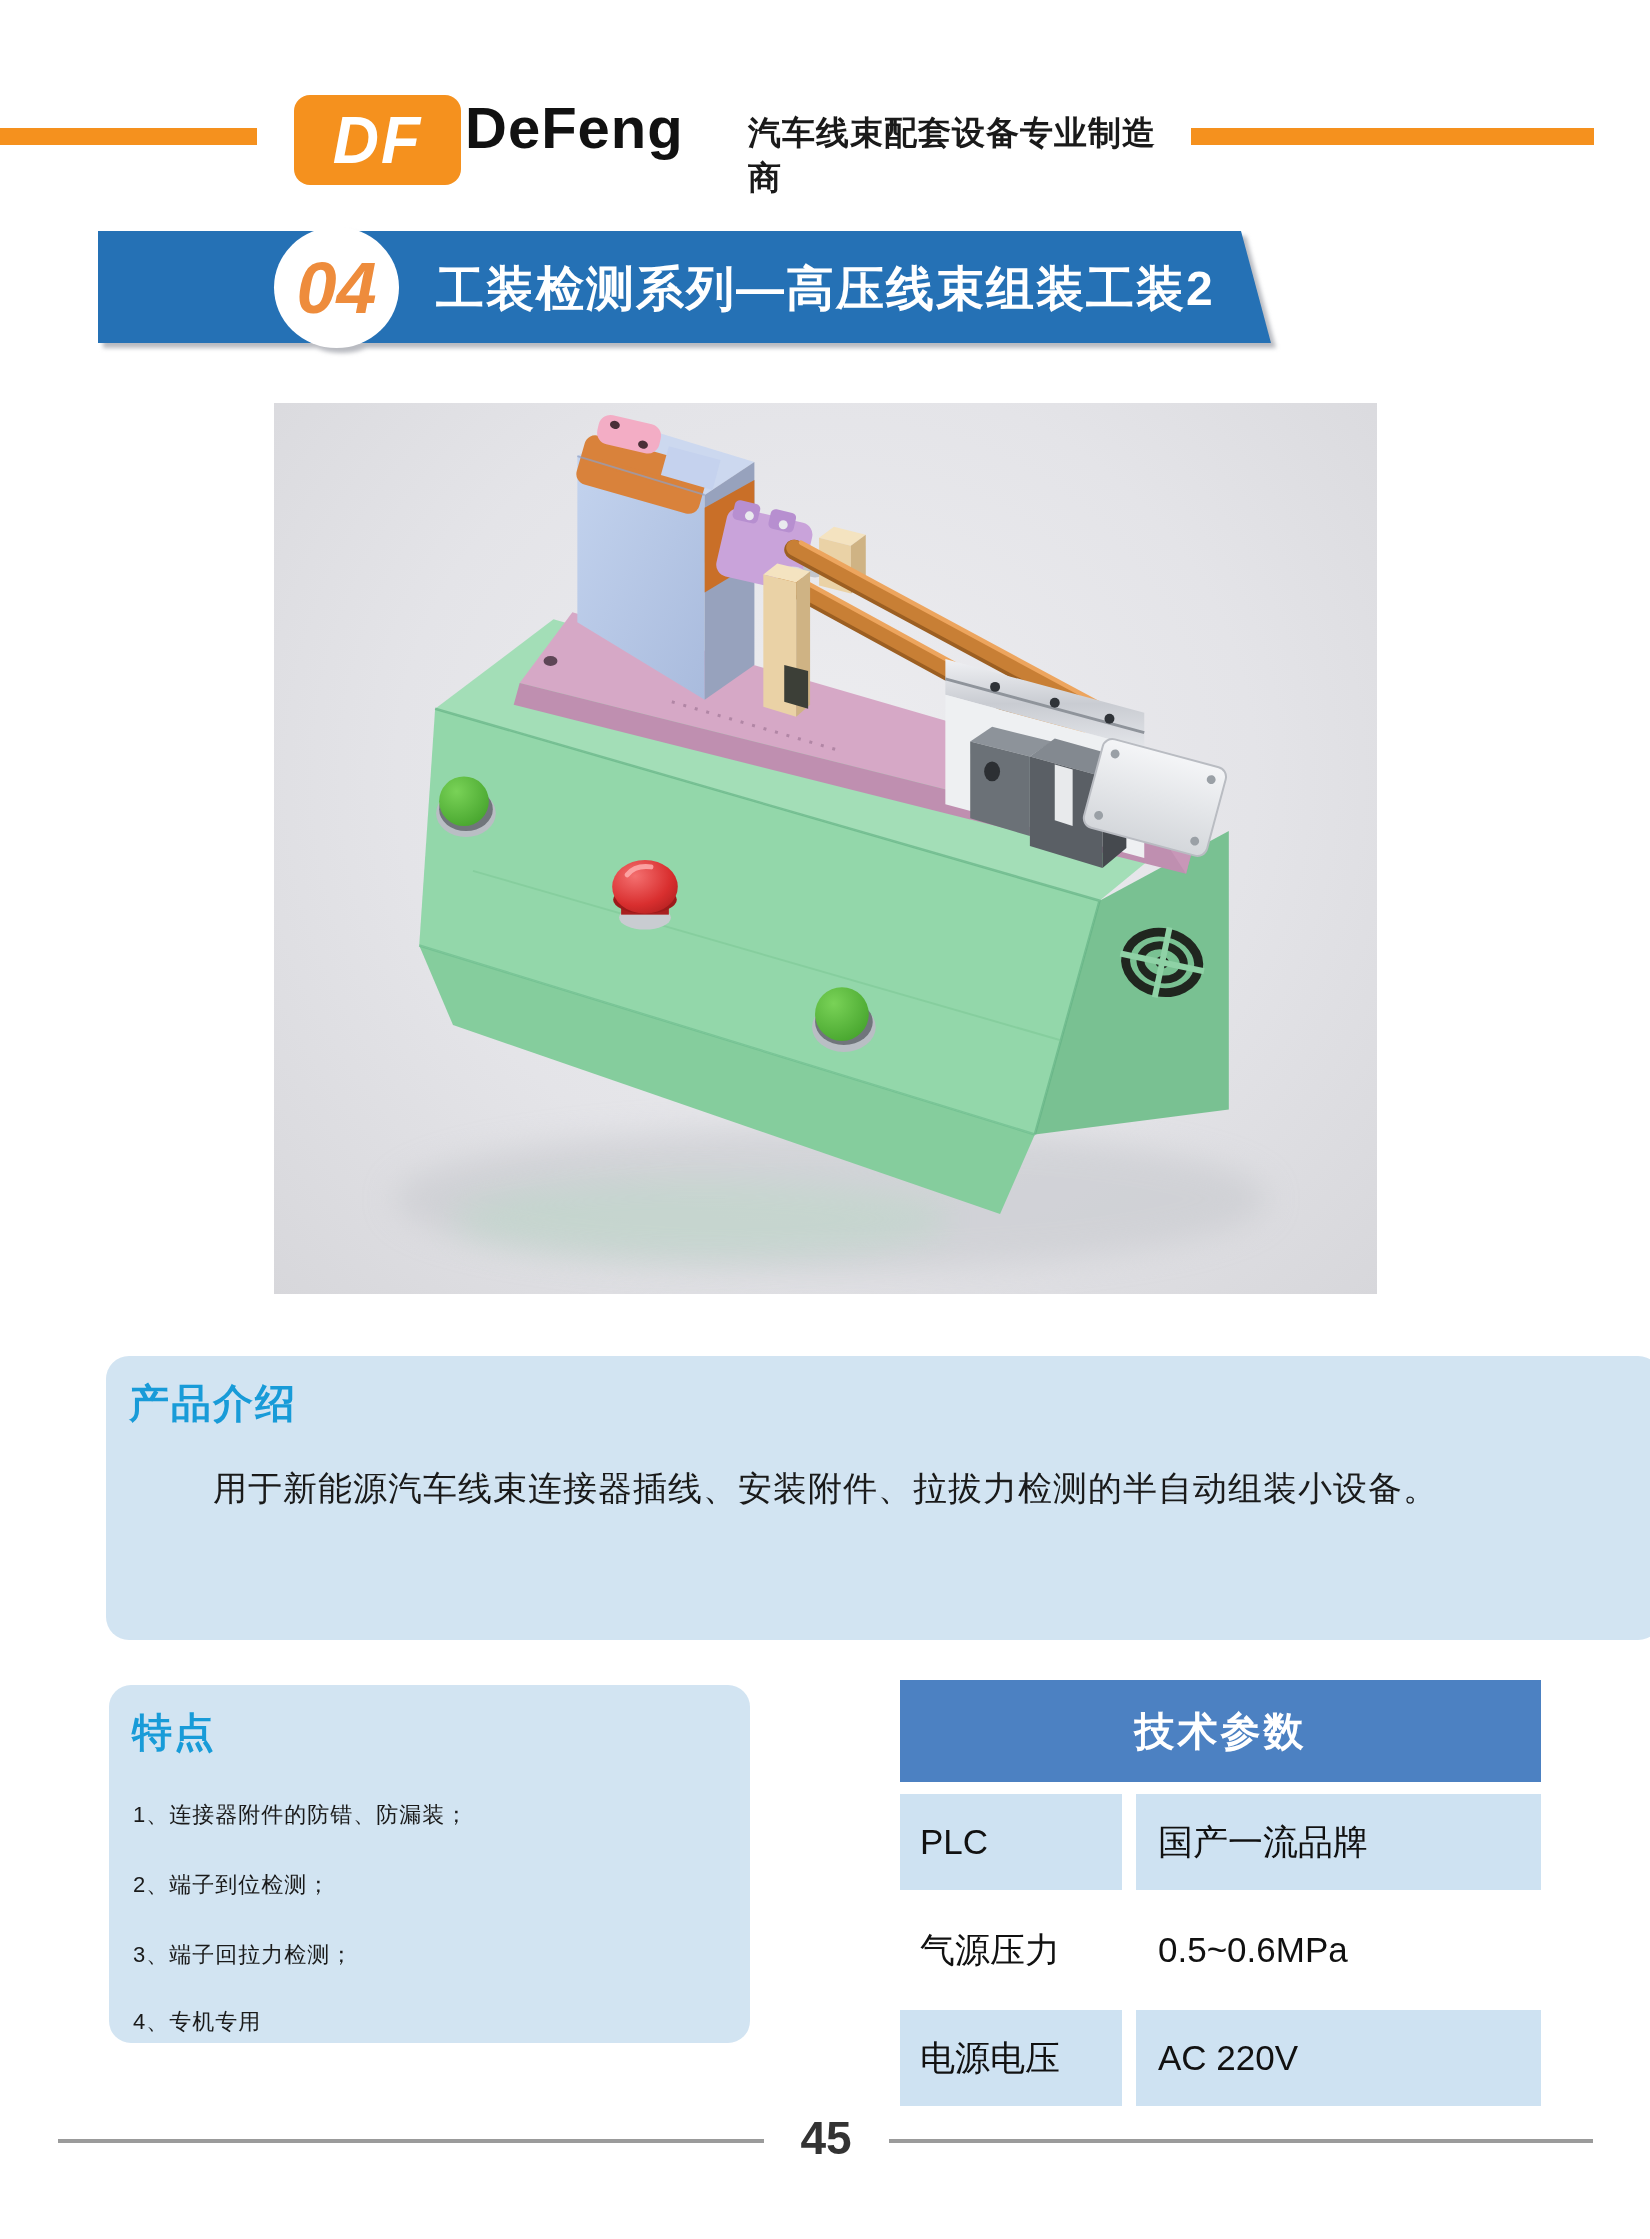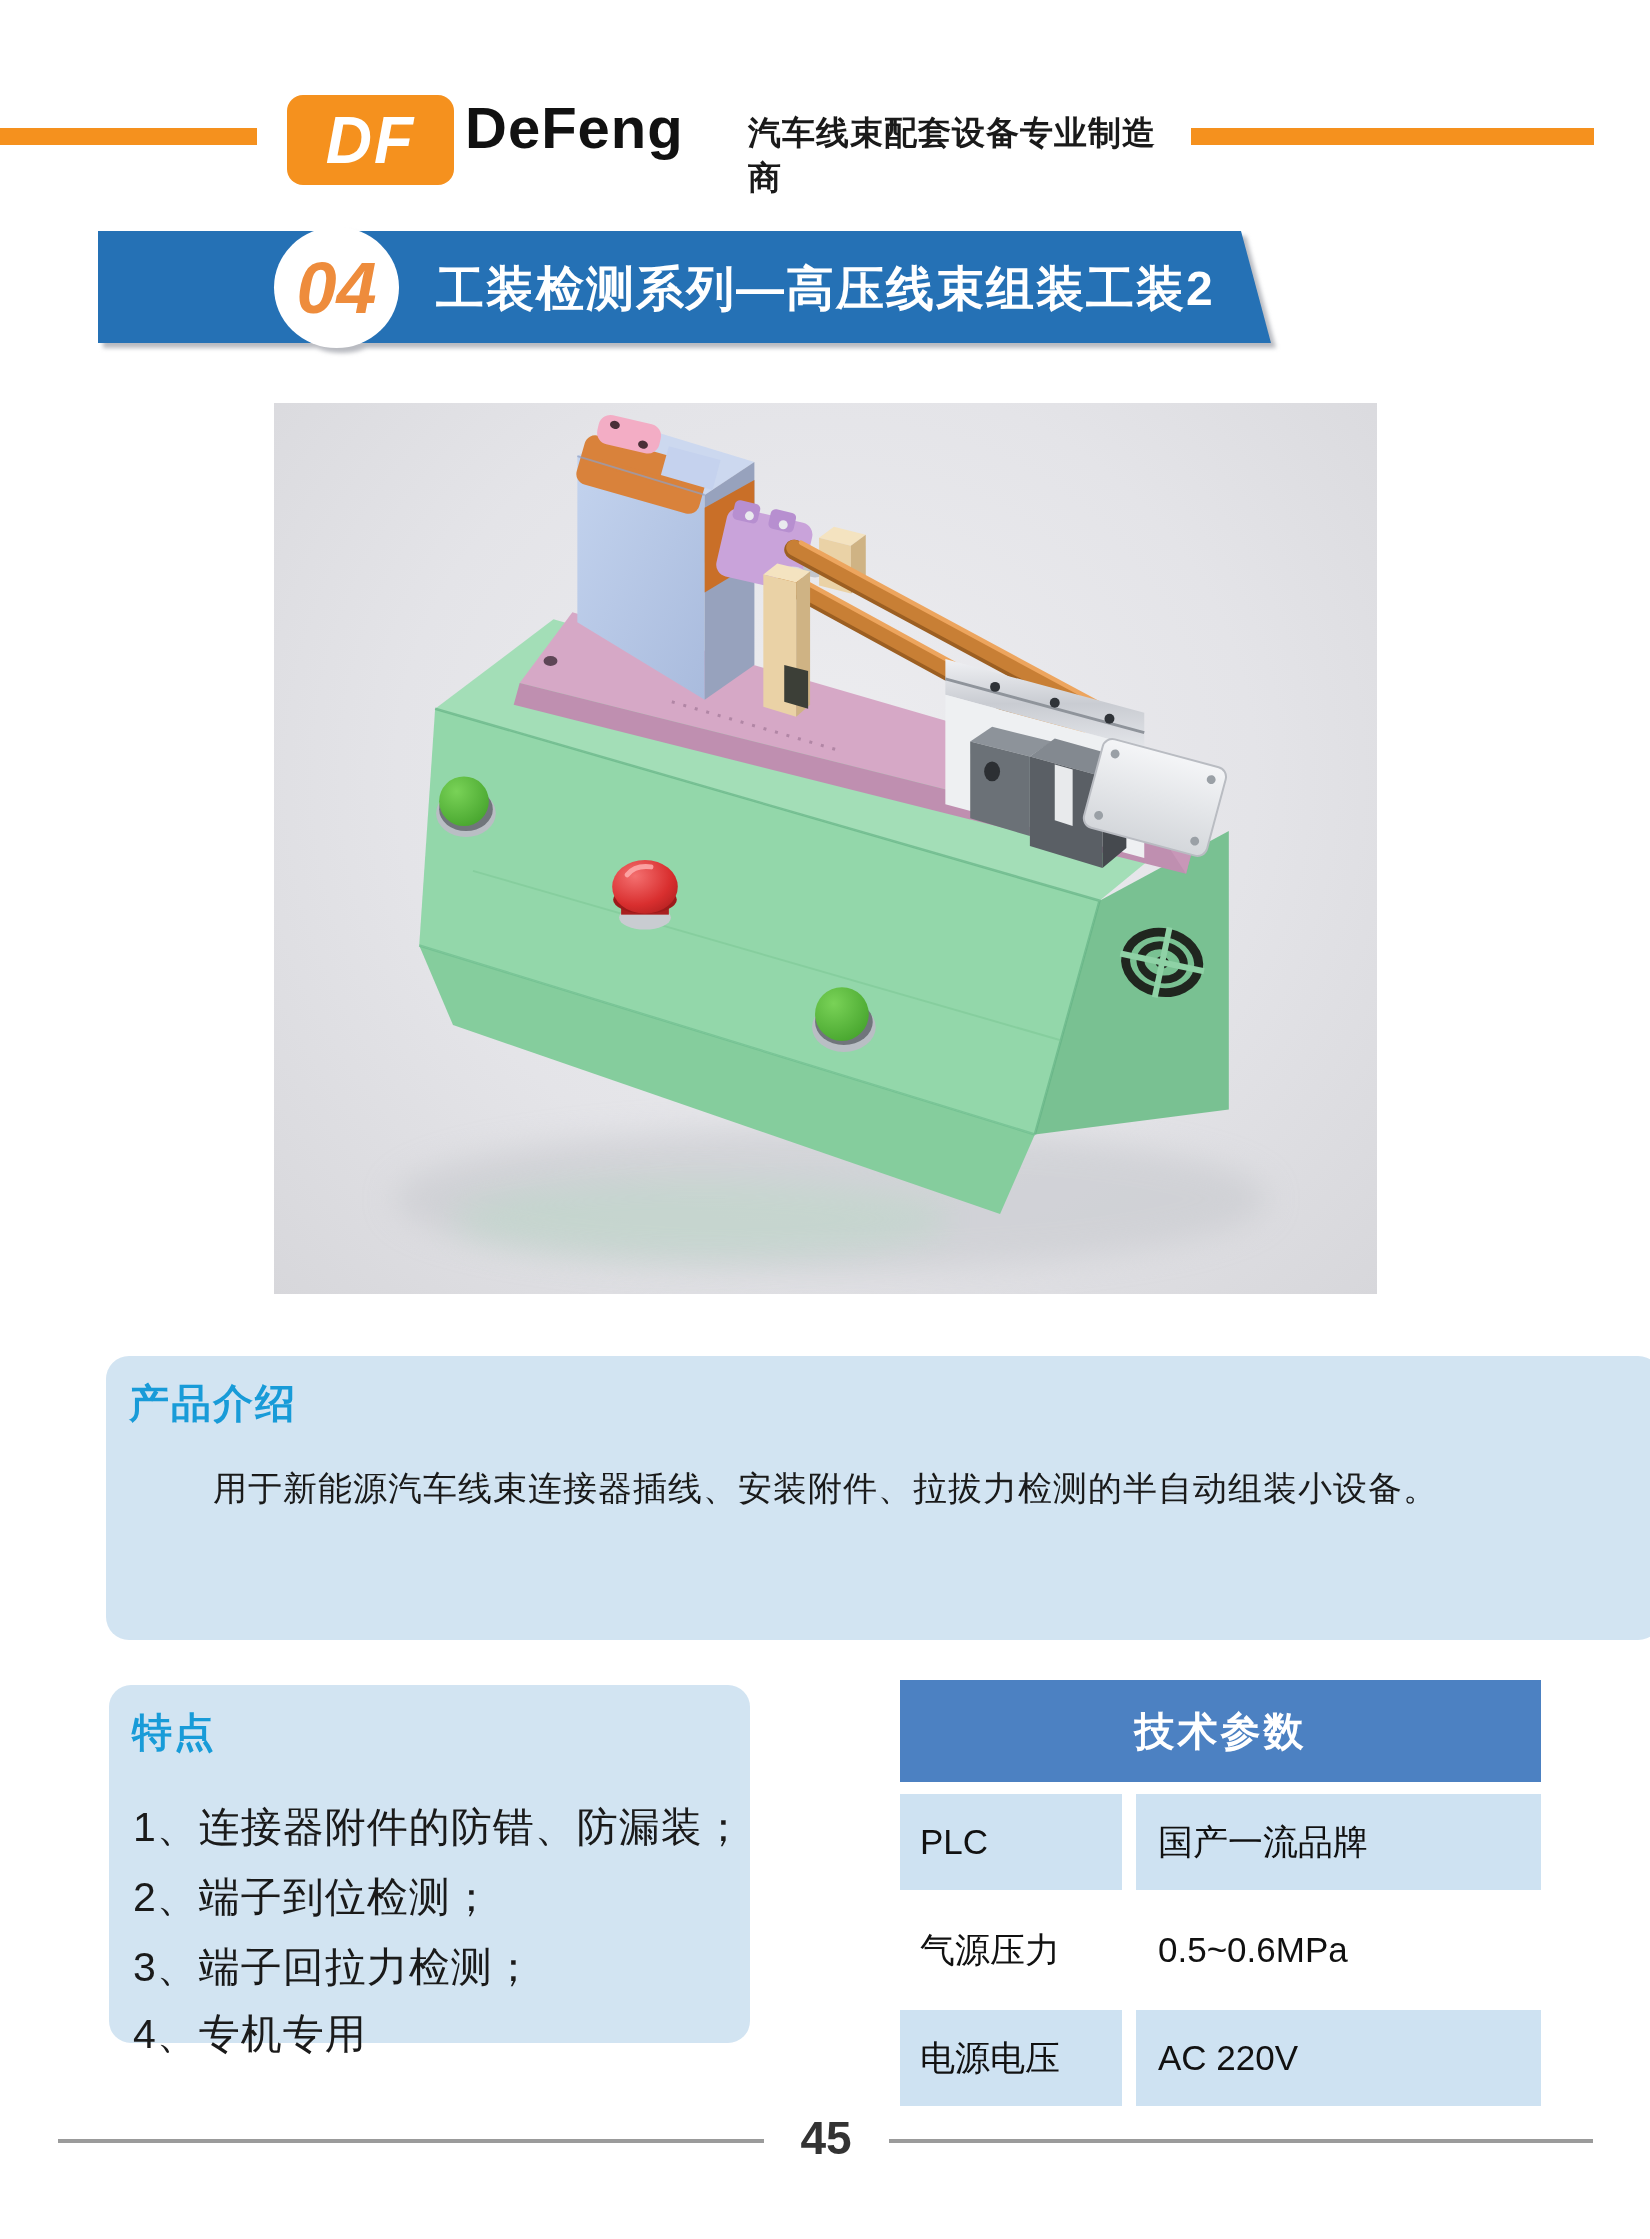--- a/index.html
+++ b/index.html
@@ -6,21 +6,21 @@
   .page{
     position:relative;width:1651px;height:2240px;margin:0 auto;
     background:#ffffff;overflow:hidden;
     font-family:"Liberation Sans","DejaVu Sans",sans-serif;
   }
   
   .hdr-bar{position:absolute;height:17px;background:#F5911E;}
   .hdr-bar.left{left:0;top:128px;width:257px;}
   .hdr-bar.right{left:1191px;top:128px;width:403px;}
   .logo-box{
-    position:absolute;left:287px;top:95px;width:167px;height:90px;
+    position:absolute;left:294px;top:95px;width:167px;height:90px;
     background:#F5911E;border-radius:16px;
     display:flex;align-items:center;justify-content:center;
   }
   .logo-box span{
     color:#fff;font-weight:800;font-size:64px;letter-spacing:2px;
     font-style:italic;transform:scaleY(1.05);
   }
   .brand-name{
     position:absolute;left:465px;top:94px;width:289px;
     font-size:58px;font-weight:800;color:#111;letter-spacing:1px;
@@ -63,21 +63,21 @@
   .features-box{left:109px;top:1685px;width:641px;height:358px;}
   .box-title{
     position:absolute;left:23px;top:20px;
     color:#189BD8;font-size:40px;font-weight:800;letter-spacing:2px;
   }
   .intro-body{
     position:absolute;left:107px;top:107px;width:1284px;
     color:#1a1a1a;font-size:34px;font-weight:500;letter-spacing:1px;line-height:1.5;
   }
   .feature-item{
-    position:absolute;left:24px;color:#1a1a1a;font-size:41px;font-weight:500;letter-spacing:1px;
+    position:absolute;left:24px;color:#1a1a1a;font-size:22px;font-weight:500;letter-spacing:1px;
   }
   .feature-item.i0{top:115px;}
   .feature-item.i1{top:185px;}
   .feature-item.i2{top:255px;}
   .feature-item.i3{top:322px;}
   
   .specs{position:absolute;left:900px;top:1680px;width:641px;}
   .specs-header{
     width:641px;height:102px;background:#4C81C2;
     display:flex;align-items:center;justify-content:center;

